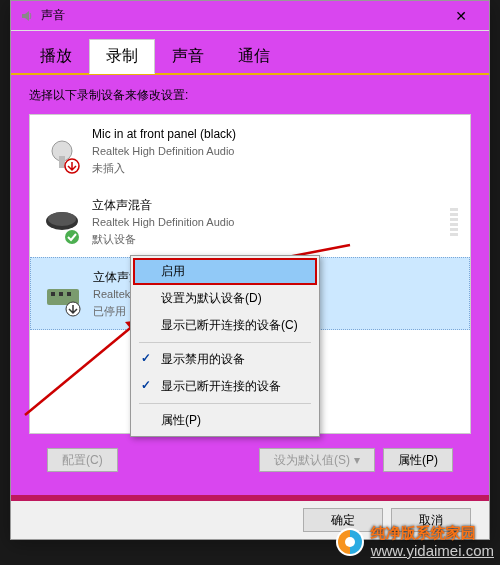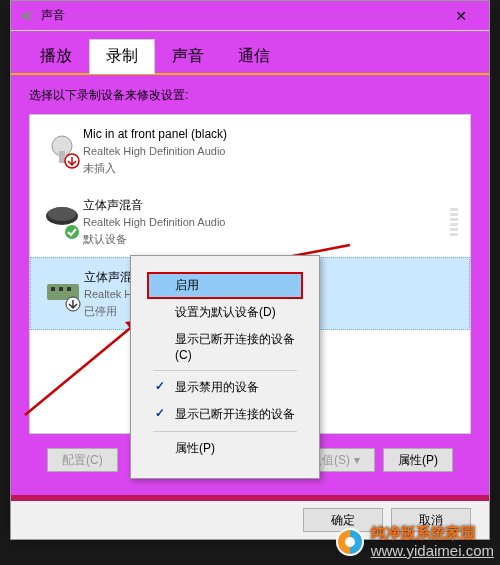--- a/index.html
+++ b/index.html
@@ -8,30 +8,30 @@
 .titlebar { height: 30px; display: flex; align-items: center; padding: 0 8px; border-bottom: 1px solid #e0e0e0; }
 .titlebar .icon { width: 16px; height: 16px; margin-right: 6px; }
 .titlebar .title { flex: 1; font-size: 12px; }
 .titlebar .close-btn { width: 40px; height: 28px; display: flex; align-items: center; justify-content: center; font-size: 14px; cursor: pointer; }
 .tabstrip { display: flex; padding: 8px 12px 0 12px; border-bottom: 2px solid #eab308; font-size: 16px; }
 .tab { padding: 6px 16px; cursor: pointer; border: 1px solid transparent; margin-bottom: -1px; }
 .tab.active { border: 1px solid #ccc; border-bottom: 1px solid #fff; background: #fff; }
 .content { padding: 12px 18px; }
 .instruction { font-size: 12px; margin-bottom: 10px; }
 .device-list { border: 1px solid #ccc; height: 320px; background: #fff; position: relative; }
-.device-item { display: flex; padding: 10px 12px; align-items: center; gap: 1px; position: relative; }
+.device-item { display: flex; padding: 10px 12px; align-items: flex-end; gap: 10px; position: relative; }
 .device-item.selected { background: #cce8ff; border: 1px dotted #7aa7d8; }
 .dev-icon { width: 40px; height: 40px; position: relative; flex-shrink: 0; }
 .dev-text { flex: 1; font-size: 12px; line-height: 1.5; }
 .dev-name { color: #000; }
 .dev-sub { color: #666; font-size: 11px; }
 .dev-status { color: #666; font-size: 11px; }
 .level-bars { width: 8px; display: flex; flex-direction: column-reverse; gap: 2px; align-self: center; }
 .level-bars div { height: 3px; background: #e0e0e0; }
-.context-menu { position: absolute; left: 130px; top: 255px; width: 190px; background: #f0f0f0; border: 1px solid #999; box-shadow: 2px 2px 6px rgba(0,0,0,0.3); z-index: 100; font-size: 12px; padding: 16px; }
+.context-menu { position: absolute; left: 130px; top: 255px; width: 190px; background: #f0f0f0; border: 1px solid #999; box-shadow: 2px 2px 6px rgba(0,0,0,0.3); z-index: 100; font-size: 12px; padding: 2px; }
 .menu-item { padding: 5px 8px 5px 28px; cursor: pointer; position: relative; }
 .menu-item.highlight { background: #91c9f7; border: 2px solid #c00; margin: 0; padding: 3px 6px 3px 26px; }
 .menu-sep { height: 1px; background: #ccc; margin: 3px 6px; }
 .menu-check { position: absolute; left: 8px; color: #003d9e; font-weight: bold; }
 .bottom-buttons { display: flex; justify-content: space-between; padding: 14px 18px; align-items: center; gap: 16px; }
 .btn { height: 24px; padding: 0 14px; font-size: 12px; border: 1px solid #adadad; background: #e1e1e1; cursor: pointer; }
 .btn.disabled { color: #999; }
 .dropdown-btn { display: inline-flex; align-items: center; gap: 4px; }
 .dialog-buttons { position: absolute; bottom: 0; left: 0; right: 0; height: 44px; background: #f0f0f0; border-top: 6px solid #be185d; display: flex; justify-content: flex-end; align-items: center; padding-right: 18px; gap: 8px; }
 .dialog-buttons .btn { width: 80px; }

